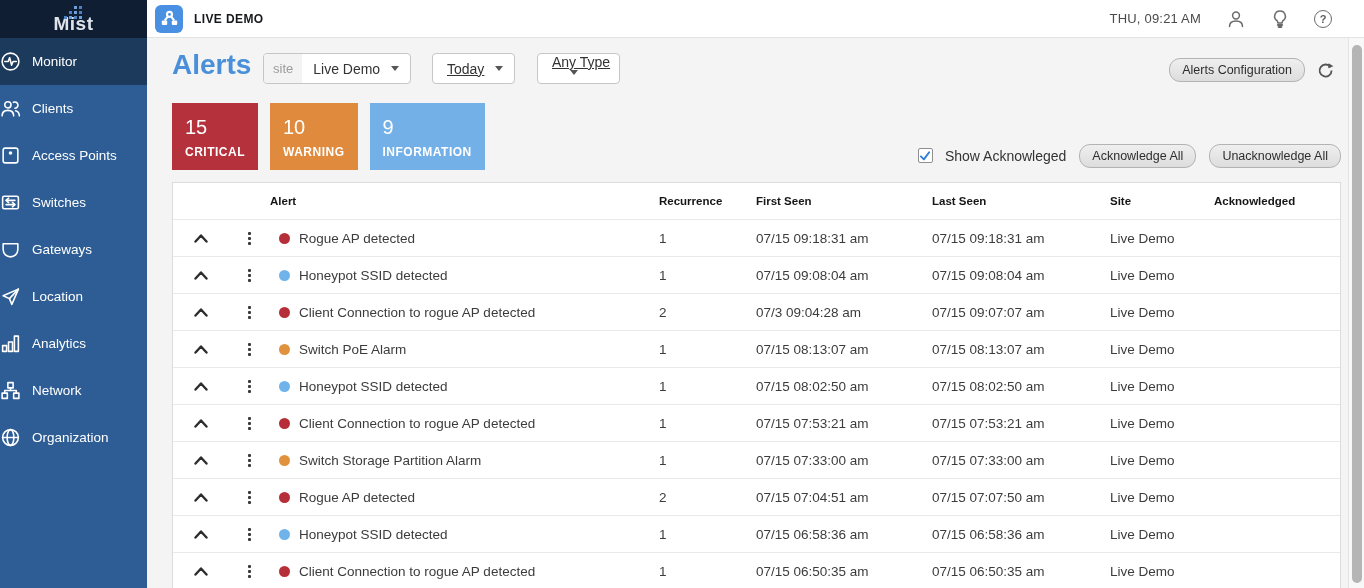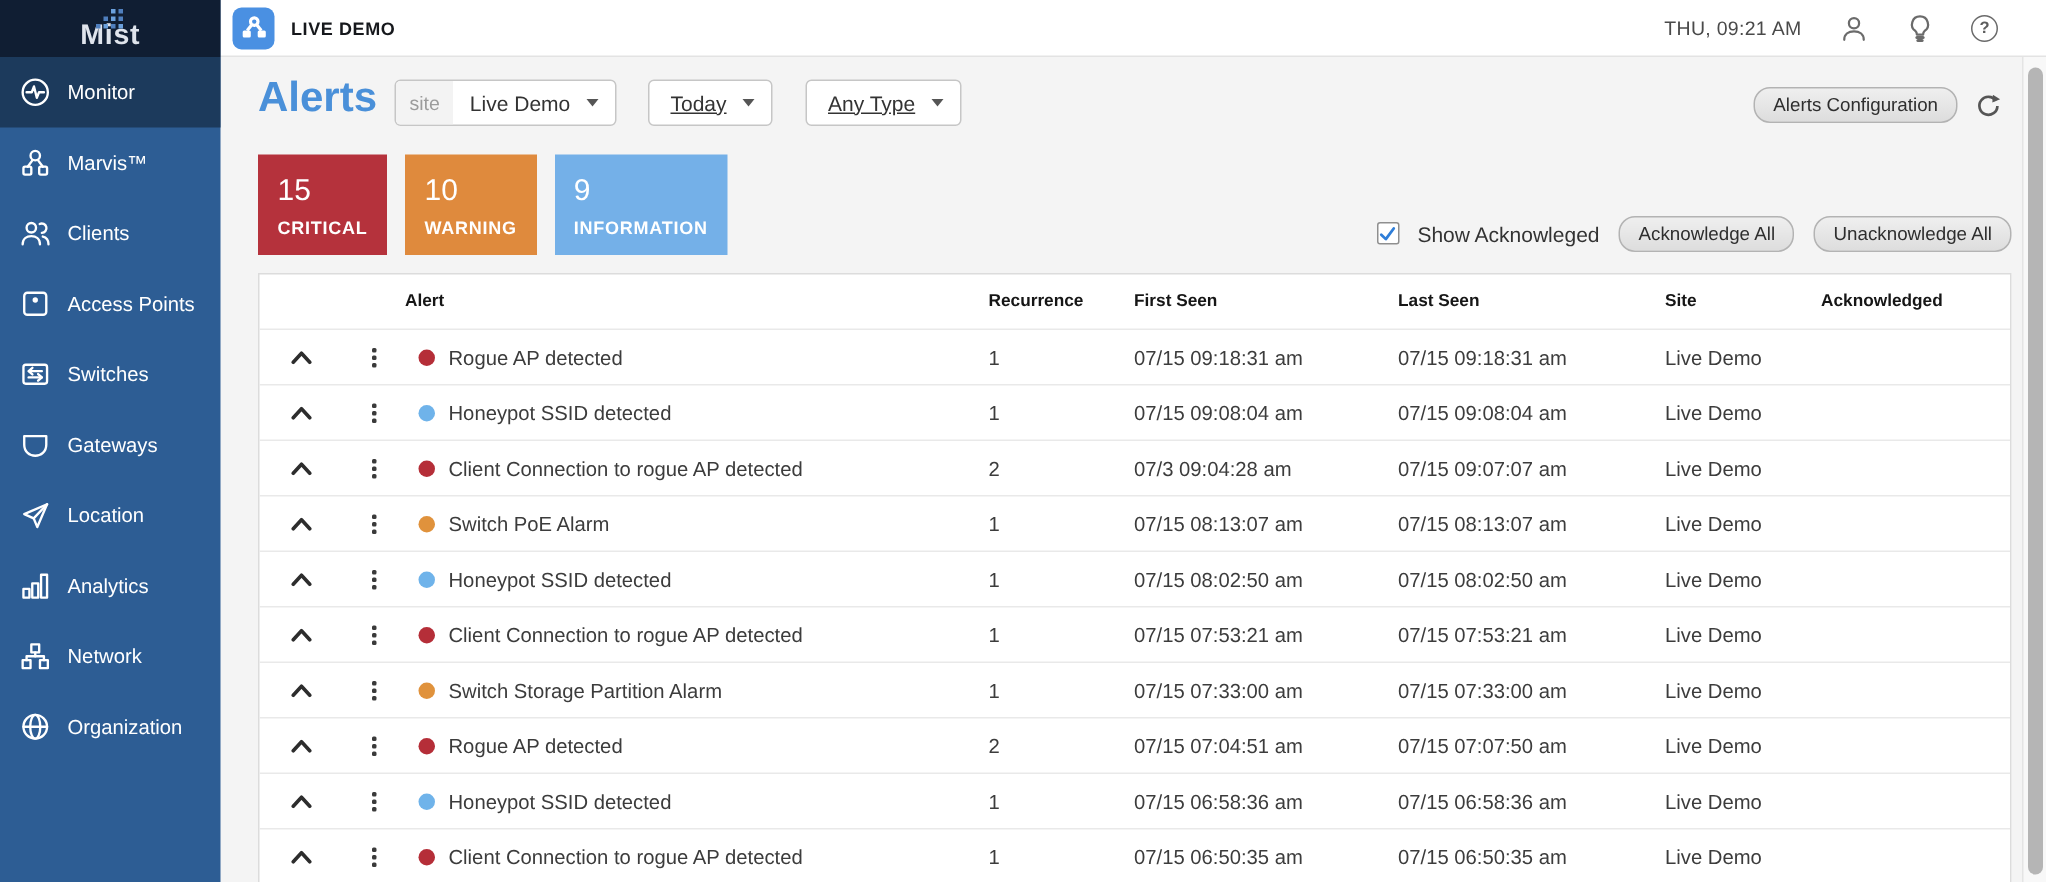--- a/index.html
+++ b/index.html
@@ -5,21 +5,21 @@
   * { margin:0; padding:0; box-sizing:border-box; }
   html,body { width:1364px; height:588px; overflow:hidden; }
   body { font-family:"Liberation Sans", sans-serif; background:#f4f4f4; }
   .app { position:relative; width:1364px; height:588px; background:#f4f4f4; overflow:hidden; }
 
   
   .sidebar { position:absolute; left:0; top:0; width:147px; height:100%; background:#2d5d94; z-index:5; }
   .logo-box { height:38px; background:#101e33; display:flex; align-items:flex-end; justify-content:center; padding-bottom:3px; position:relative; }
   .logo-text { color:#dfe4ec; font-size:19px; font-weight:bold; letter-spacing:.5px; }
   .logo-dots { position:absolute; top:4px; left:64px; }
-  .side-item { height:47px; display:flex; align-items:center; padding-left:13px; gap:11px; color:#fff; font-size:13.5px; cursor:pointer; }
+  .side-item { height:47px; display:flex; align-items:center; gap:11px; color:#fff; font-size:13.5px; cursor:pointer; }
   .side-item.selected { background:#1c3a5c; }
   .side-item svg { flex:0 0 auto; }
   .sicon { stroke:#fff; fill:none; stroke-width:1.5; stroke-linecap:round; stroke-linejoin:round; }
 
   
   .topbar { position:absolute; left:130px; top:0; right:0; height:38px; background:#fff; border-bottom:1px solid #e3e3e3; display:flex; align-items:center; z-index:4; }
   .org-chip { display:flex; align-items:center; gap:11px; margin-left:25px; }
   .org-icon { width:28px; height:28px; background:#4a90e2; border-radius:6px; display:flex; align-items:center; justify-content:center; }
   .org-name { font-size:12px; font-weight:bold; color:#16181c; letter-spacing:.4px; }
   .topbar-right { margin-left:auto; display:flex; align-items:center; gap:25px; margin-right:32px; }
@@ -28,21 +28,21 @@
   .help-circle { width:18px; height:18px; border:1.5px solid #6b6b6b; border-radius:50%; display:flex; align-items:center; justify-content:center; font-size:11px; font-weight:bold; color:#5d5d5d; }
 
   
   .main { position:absolute; left:130px; top:38px; width:1218px; bottom:16px;margin-left:17px; }
   .page-title { position:absolute; left:25px; top:11px; font-size:28px; color:#4a90d9; }
 
   .dd { position:absolute; top:15px; display:inline-flex; align-items:center; background:#fff; border:1px solid #c6c6c6; border-radius:4px; height:31px; font-size:14px; color:#333; cursor:pointer; overflow:hidden; }
   .dd .prefix { background:#f3f3f3; color:#9c9c9c; font-size:13px; padding:0 9px; height:100%; display:flex; align-items:center; }
   .dd .value { padding:0 9px 0 11px; white-space:nowrap; }
   .dd .caret { margin-right:11px; margin-left:2px; width:0; height:0; border-left:4.5px solid transparent; border-right:4.5px solid transparent; border-top:5.5px solid #555; }
-  .dd1 { left:116px; } .dd2 { left:285px; } .dd3 { left:390px; }
+  .dd1 { left:116px; } .dd2 { left:285px; } .dd3 { left:390px;flex-direction:column; }
   .dd2 .value, .dd3 .value { padding-left:14px;text-decoration:underline; }
 
   .gbtn { background:linear-gradient(#efefef,#dddddd); border:1px solid #b3b3b3; border-radius:11px; font-size:12.5px; color:#2e2e2e; height:24px; display:inline-flex; align-items:center; padding:0 12px; cursor:pointer; white-space:nowrap; font-family:"Liberation Sans",sans-serif; }
   .config-btn { position:absolute; top:20px; right:60px; }
   .refresh-btn { position:absolute; top:24px; right:31px; cursor:pointer; }
 
   .badges { position:absolute; left:25px; top:65px; display:flex; gap:12px; }
   .badge { color:#fff; padding:9px 13px 11px 13px; min-height:67px; cursor:pointer; }
   .badge .num { font-size:20px; line-height:30px; }
   .badge .lbl { font-size:12px; font-weight:bold; letter-spacing:.5px; margin-top:3px; }
@@ -94,30 +94,20 @@
 
     <div class="side-item selected">
       <svg class="sicon" width="21" height="21" viewBox="0 0 20 20">
           <circle cx="10" cy="10" r="8"></circle>
           <polyline points="4.5,10 7.8,10 9.2,6.3 11,13.5 12.4,10 15.5,10"></polyline>
         </svg>
       <span>Monitor</span>
     </div>
     <div class="side-item">
       <svg class="sicon" width="21" height="21" viewBox="0 0 20 20">
-          <circle cx="10" cy="5.5" r="3"></circle>
-          <line x1="8.4" y1="8.2" x2="5.2" y2="12.5"></line>
-          <line x1="11.6" y1="8.2" x2="14.8" y2="12.5"></line>
-          <rect x="2.5" y="12.5" width="5" height="5" rx="1"></rect>
-          <rect x="12.5" y="12.5" width="5" height="5" rx="1"></rect>
-        </svg>
-      <span>Marvis™</span>
-    </div>
-    <div class="side-item">
-      <svg class="sicon" width="21" height="21" viewBox="0 0 20 20">
           <circle cx="7.5" cy="6.5" r="3"></circle>
           <path d="M2,17 c0-3.6 2.6-5.2 5.5-5.2 s5.5,1.6 5.5,5.2"></path>
           <path d="M12.8,4.1 a3,3 0 1 1 1.4,5.7"></path>
           <path d="M14.8,12.1 c2.2,.5 3.6,2.1 3.6,4.9"></path>
         </svg>
       <span>Clients</span>
     </div>
     <div class="side-item">
       <svg class="sicon" width="21" height="21" viewBox="0 0 20 20">
           <rect x="3" y="3" width="14" height="14" rx="2"></rect>

